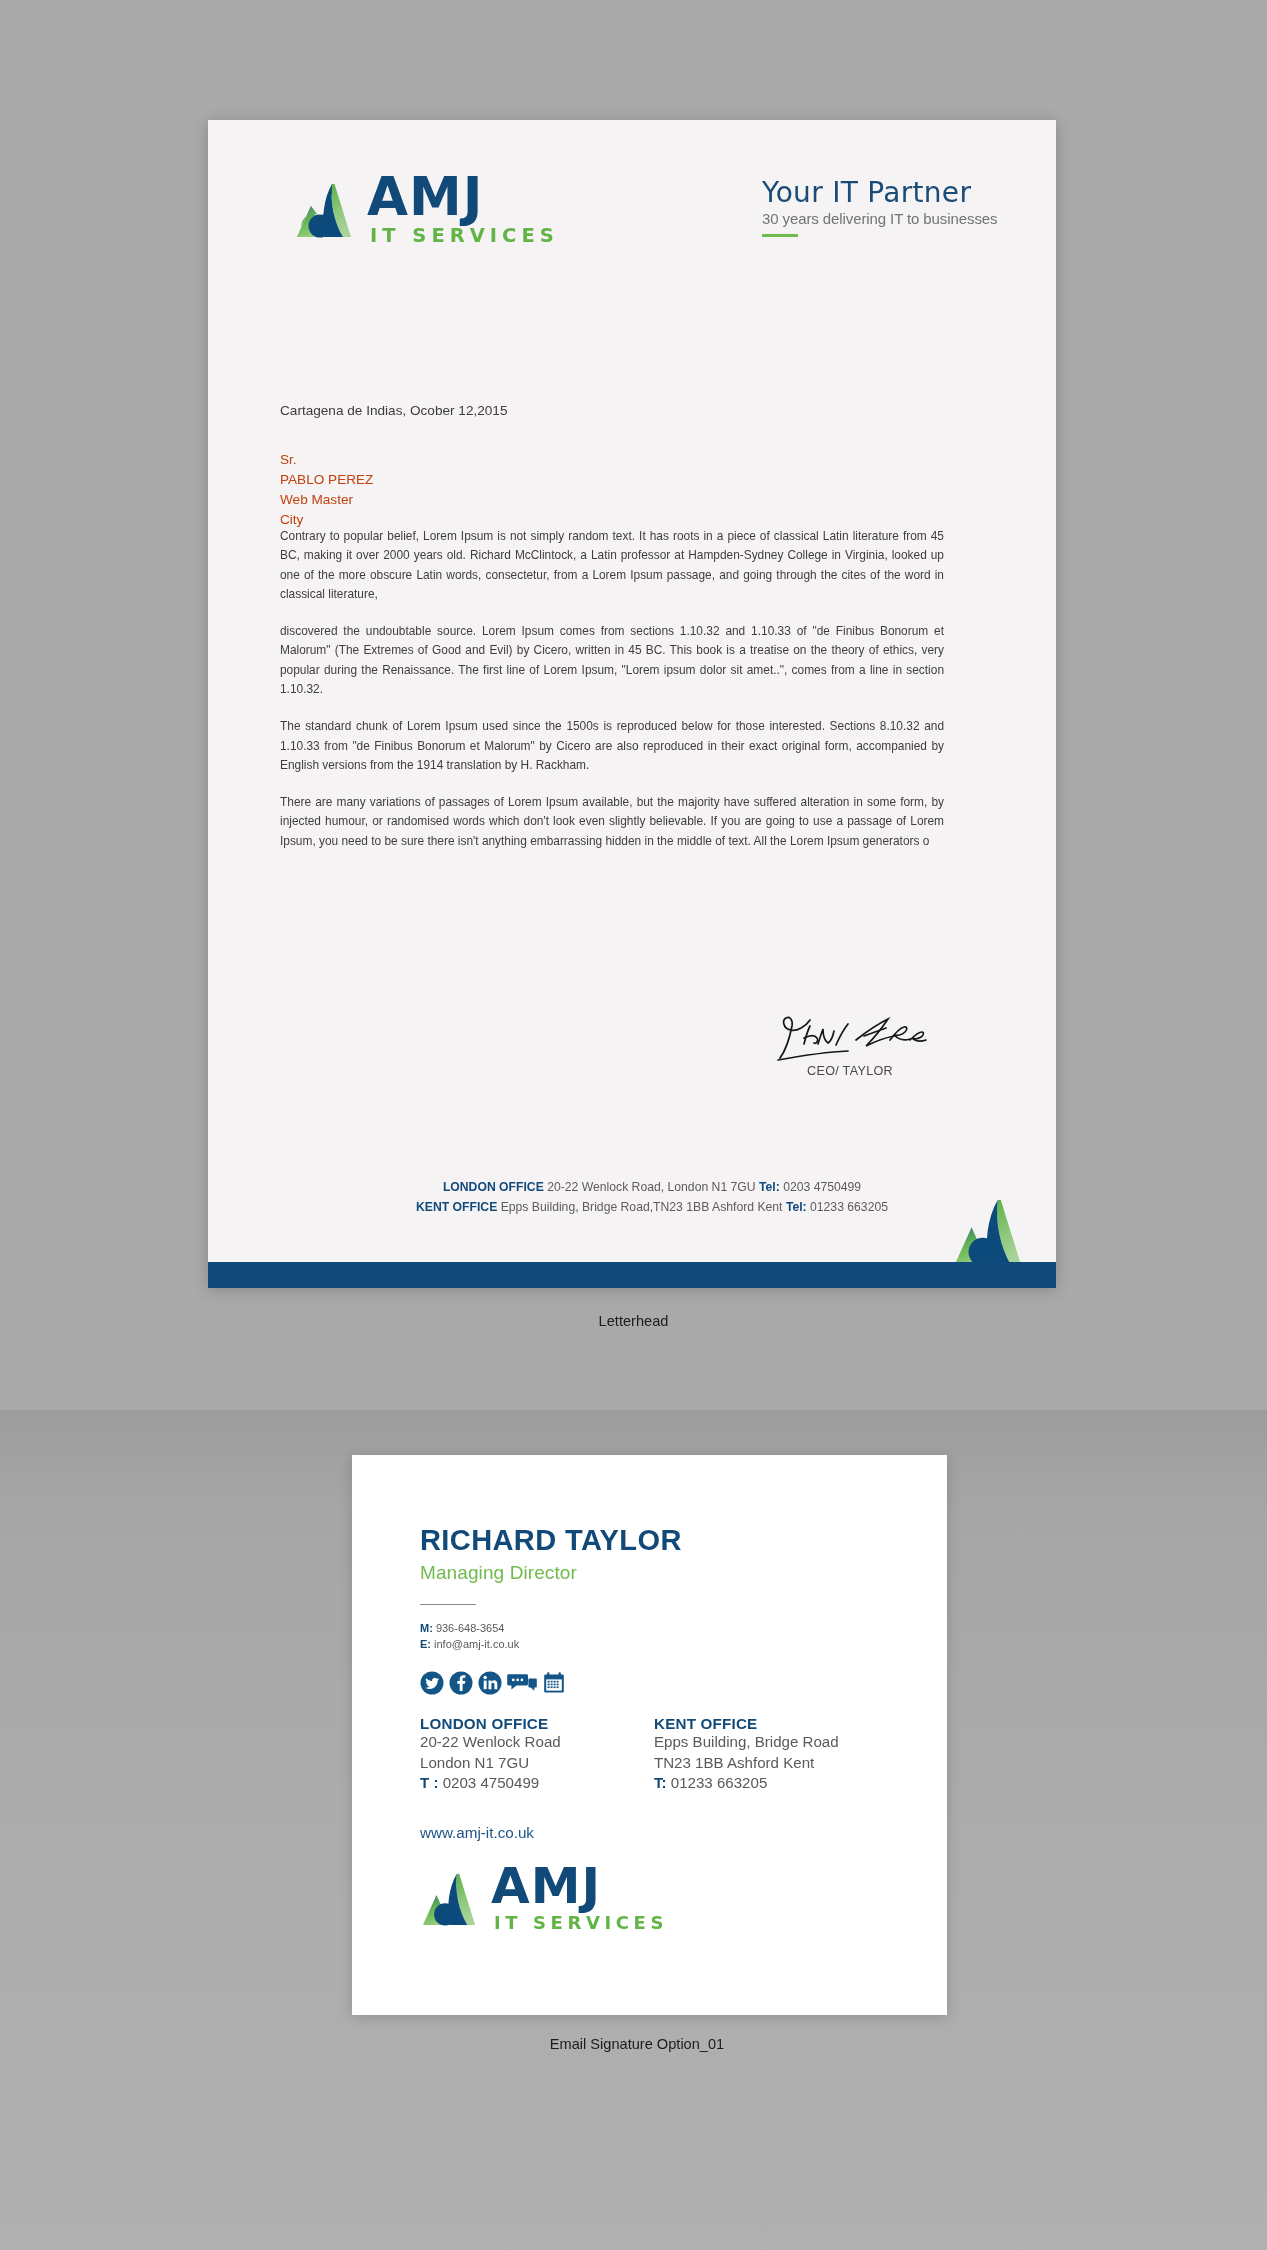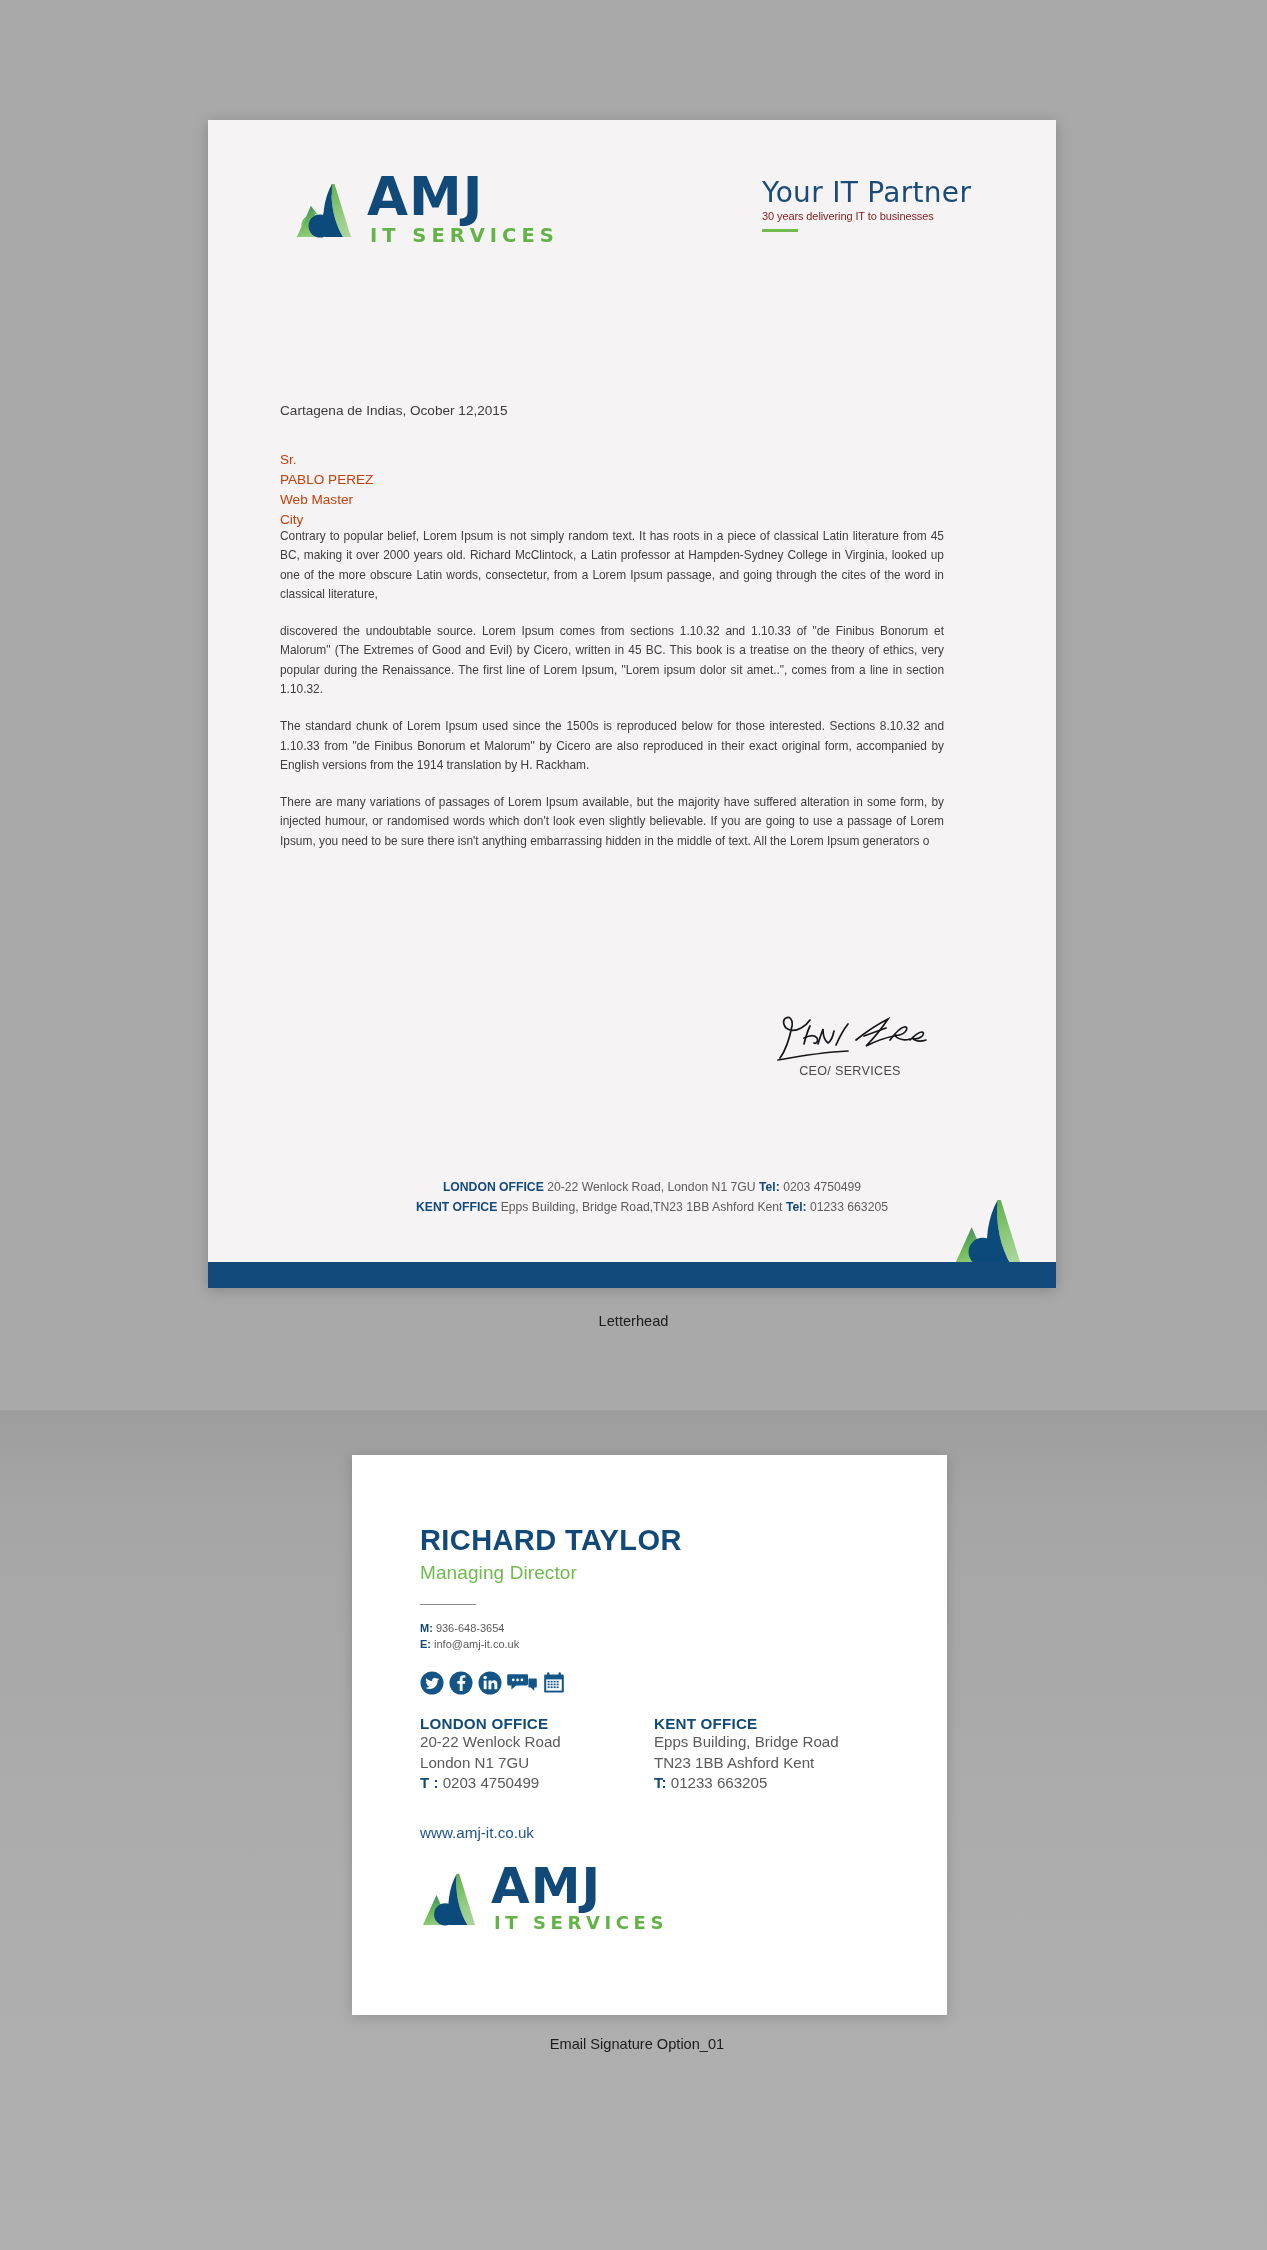--- a/index.html
+++ b/index.html
@@ -90,22 +90,22 @@
   }
   .tagline .t1 {
     font-family: "DejaVu Sans", sans-serif;
     font-size: 28px;
     color: #1b4c78;
     letter-spacing: 0.3px;
     line-height: 1.05;
   }
   .tagline .t2 {
     font-family: "Liberation Sans", sans-serif;
-    font-size: 11px;
-    color: #7f1d1d;
+    font-size: 15px;
+    color: #737373;
     letter-spacing: -0.1px;
     margin-top: 3px;
   }
   .tagline .rule {
     width: 36px; height: 2.5px;
     background: #6fbb4b;
     margin-top: 7px;
   }
 
   
@@ -361,21 +361,21 @@
             <path d="M48 34 C50 27 52 22 53 19 C53 26 55 31 58 33 C61 31 63 26 64 21"></path>
             <path d="M66 35 C70 26 74 19 78 14"></path>
             <path d="M86 30 C96 22 108 14 118 9 C112 18 104 28 96 36 C104 32 114 28 124 26"></path>
             <path d="M94 26 L116 18"></path>
             <path d="M120 30 C126 22 130 18 134 17 C137 16 138 19 135 22 C132 25 127 26 124 25 C128 29 134 31 140 29"></path>
             <path d="M140 30 C145 25 149 22 152 22 C154 22 154 25 151 27 C148 29 144 29 142 28 C145 31 150 32 156 30"></path>
             <path d="M8 50 C30 46 56 42 78 41"></path>
           </g>
         </svg>
       </div>
-      <div class="sig-title">CEO/ SERVICES</div>
+      <div class="sig-title">CEO/ TAYLOR</div>
     </div>
 
     <div class="lh-footer">
       <div class="footer-text">
         <div class="line">
           <b>LONDON OFFICE</b><span> 20-22 Wenlock Road, London N1 7GU </span><b>Tel:</b><span> 0203 4750499</span>
         </div>
         <div class="line">
           <b>KENT OFFICE</b><span> Epps Building, Bridge Road,TN23 1BB Ashford Kent </span><b>Tel:</b><span> 01233 663205</span>
         </div>

